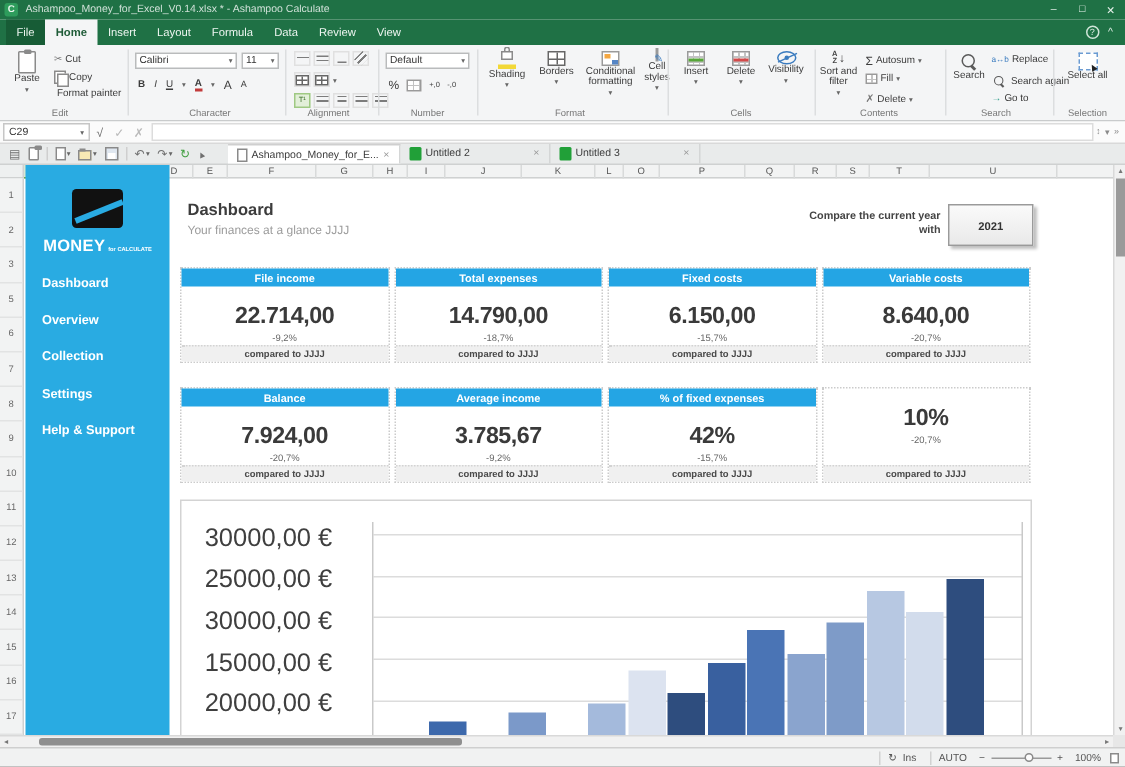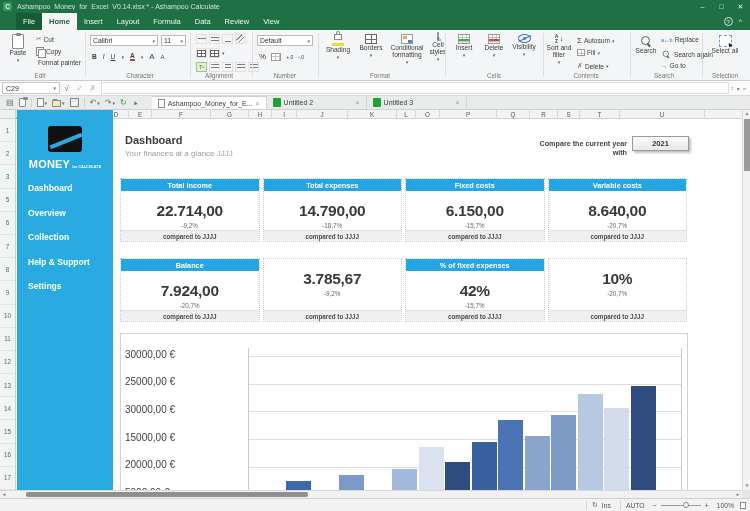--- a/index.html
+++ b/index.html
@@ -8,21 +8,21 @@
 
   
   .titlebar { position:absolute; left:0; top:0; width:750px; height:13px; background:#1f7145; display:flex; align-items:center; }
   .appicon { width:9px; height:9px; margin-left:3px; background:#2e9c5c; color:#eaf6ee; font-size:6.5px; font-weight:bold; display:flex; align-items:center; justify-content:center; border-radius:2px; }
   .wtitle { margin-left:5px; color:rgba(255,255,255,.78); font-size:7px; flex:1; white-space:nowrap; overflow:hidden; }
   .wctrls { display:flex; gap:0; }
   .wctrls span { width:19px; height:13px; color:#e8f2ec; font-size:7px; display:flex; align-items:center; justify-content:center; }
 
   
   .menubar { position:absolute; left:0; top:13px; width:750px; height:17px; background:#1f7145; display:flex; align-items:stretch; }
-  .menutabs { display:flex; margin-left:16px; }
+  .menutabs { display:flex; margin-left:4px; }
   .mtab { padding:0 7px; display:flex; align-items:center; color:#eef6f1; font-size:7.5px; }
   .mtab.file { background:#175c36; }
   .mtab.active { background:#f4f5f6; color:#1f5c38; font-weight:bold; }
   .mb-right { margin-left:auto; display:flex; align-items:center; gap:6px; padding-right:8px; color:#dfeee5; }
   .helpcirc { width:9px; height:9px; border:1px solid #cfe5d8; border-radius:50%; font-size:6px; display:flex; align-items:center; justify-content:center; }
 
   
   .ribbon { position:absolute; left:0; top:30px; width:750px; height:51px; background:#f4f5f6; border-bottom:1px solid #c9cbcc; }
   .rdiv { position:absolute; top:3px; bottom:3px; width:1px; background:#dcdedf; }
   .glabel { position:absolute; bottom:1px; font-size:6.3px; color:#777; text-align:center; }
@@ -101,33 +101,33 @@
   .logo .slash { position:absolute; left:1px; top:13px; width:34px; height:3.5px; background:#29abe2; transform:rotate(-22deg); }
   .brandrow { position:absolute; left:0; top:48px; width:96px; text-align:center; color:#fff; }
   .brand { font-size:11px; font-weight:bold; letter-spacing:.2px; }
   .brandsuf { font-size:3.8px; font-weight:bold; margin-left:2px; }
   .nav { position:absolute; left:0; top:66px; width:96px; }
   .navitem { padding:0 0 0 11px; height:24.5px; display:flex; align-items:center; color:#fff; font-size:8.5px; font-weight:bold; }
 
   .dashtitle { position:absolute; left:125px; top:134px; font-size:11px; font-weight:bold; color:#3c3c3c; }
   .dashsub { position:absolute; left:125px; top:149px; font-size:8px; color:#9c9c9c; }
   .cmplabel { position:absolute; left:535px; top:139px; width:92px; text-align:right; font-size:7.2px; font-weight:bold; color:#444; }
-  .cmpbox { position:absolute; left:632px; top:136px; width:57px; height:15px; background:linear-gradient(#fafafa,#e9e9e9); border:1px solid #9a9a9a; box-shadow:2px 2px 2px rgba(0,0,0,.25); display:flex; align-items:center; justify-content:center; font-size:7.5px; font-weight:bold; color:#333; }
+  .cmpbox { position:absolute; left:632px; top:136px; width:57px; height:28px; background:linear-gradient(#fafafa,#e9e9e9); border:1px solid #9a9a9a; box-shadow:2px 2px 2px rgba(0,0,0,.25); display:flex; align-items:center; justify-content:center; font-size:7.5px; font-weight:bold; color:#333; }
 
   .card { position:absolute; width:139.5px; height:64px; border:1px dotted #cbcbcb; background:#fff; }
   .card .chead { height:12px; background:#24a5e4; color:#fff; font-size:7.3px; font-weight:bold; display:flex; align-items:center; justify-content:center; }
   .card .cval { height:29px; display:flex; align-items:flex-end; justify-content:center; font-size:15.5px; font-weight:bold; color:#3a3a3a; letter-spacing:-.3px; }
   .card .cchg { height:9px; text-align:center; font-size:6.3px; color:#666; padding-top:2px; }
   .card .cnote { position:absolute; left:0; right:0; bottom:0; height:11px; background:#f0f0f0; border-top:1px dotted #d3d3d3; text-align:center; font-size:6.3px; font-weight:bold; color:#4a4a4a; line-height:11px; }
 
   
   .chartbox { position:absolute; left:120px; top:333px; width:568px; height:164px; background:#fff; border:1px solid #d3d3d3; overflow:hidden; }
   .gline { position:absolute; left:128px; width:433px; height:1px; background:#dcdcdc; }
   .axline { position:absolute; width:1px; background:#c9c9c9; top:14px; bottom:0; }
-  .ytick { position:absolute; width:108px; text-align:left; font-size:10px; color:#3f3f3f; }
+  .ytick { position:absolute; width:108px; text-align:center; font-size:17px; color:#3f3f3f; }
   .bar { position:absolute; bottom:0; width:25px; }
 
   
   .vscroll { position:absolute; right:0; top:110px; width:8px; height:380px; background:#f1f1f1; border-left:1px solid #d9d9d9; z-index:6; }
   .vthumb { position:absolute; left:1px; top:9px; width:6px; height:52px; background:#9a9a9a; }
   .varr { position:absolute; left:0; width:8px; height:8px; color:#777; font-size:4.5px; text-align:center; line-height:8px; }
   .hscroll { position:absolute; left:0; top:490px; width:742px; height:8px; background:#f1f1f1; border-top:1px solid #d9d9d9; z-index:6; }
   .hthumb { position:absolute; left:26px; top:1px; width:282px; height:5px; background:#8f8f8f; border-radius:2px; }
   .harr { position:absolute; top:0; width:8px; height:8px; color:#777; font-size:4.5px; text-align:center; line-height:7px; }
   .hcorner { position:absolute; left:742px; top:490px; width:8px; height:8px; background:#e7e7e7; z-index:6; }
@@ -479,33 +479,33 @@
     <div class="logo">
         <div class="slash"></div>
       </div>
     <div class="brandrow">
       <span class="brand">MONEY</span><span class="brandsuf">for CALCULATE</span>
     </div>
     <div class="nav">
         <div class="navitem">Dashboard</div>
         <div class="navitem">Overview</div>
         <div class="navitem">Collection</div>
+        <div class="navitem">Settings</div>
         <div class="navitem">Help &amp; Support</div>
-        <div class="navitem">Settings</div>
       </div>
   </div>
 
   <div class="dashtitle">Dashboard</div>
   <div class="dashsub">Your finances at a glance JJJJ</div>
   <div class="cmplabel">Compare the current year with</div>
   <div class="cmpbox">2021</div>
 
   <div>
       <div class="card" style="left: 120px; top: 178px;">
-        <div class="chead">Total income</div>
+        <div class="chead">File income</div>
         <div class="cval">22.714,00</div>
         <div class="cchg">-9,2%</div>
         <div class="cnote">compared to JJJJ</div>
       </div>
       <div class="card" style="left: 262.5px; top: 178px;">
         <div class="chead">Total expenses</div>
         <div class="cval">14.790,00</div>
         <div class="cchg">-18,7%</div>
         <div class="cnote">compared to JJJJ</div>
       </div>
@@ -521,20 +521,21 @@
         <div class="cchg">-20,7%</div>
         <div class="cnote">compared to JJJJ</div>
       </div>
       <div class="card" style="left: 120px; top: 258px;">
         <div class="chead">Balance</div>
         <div class="cval">7.924,00</div>
         <div class="cchg">-20,7%</div>
         <div class="cnote">compared to JJJJ</div>
       </div>
       <div class="card" style="left: 262.5px; top: 258px;">
+        <div class="chead">Average income</div>
         <div class="cval">3.785,67</div>
         <div class="cchg">-9,2%</div>
         <div class="cnote">compared to JJJJ</div>
       </div>
       <div class="card" style="left: 405px; top: 258px;">
         <div class="chead">% of fixed expenses</div>
         <div class="cval">42%</div>
         <div class="cchg">-15,7%</div>
         <div class="cnote">compared to JJJJ</div>
       </div>

